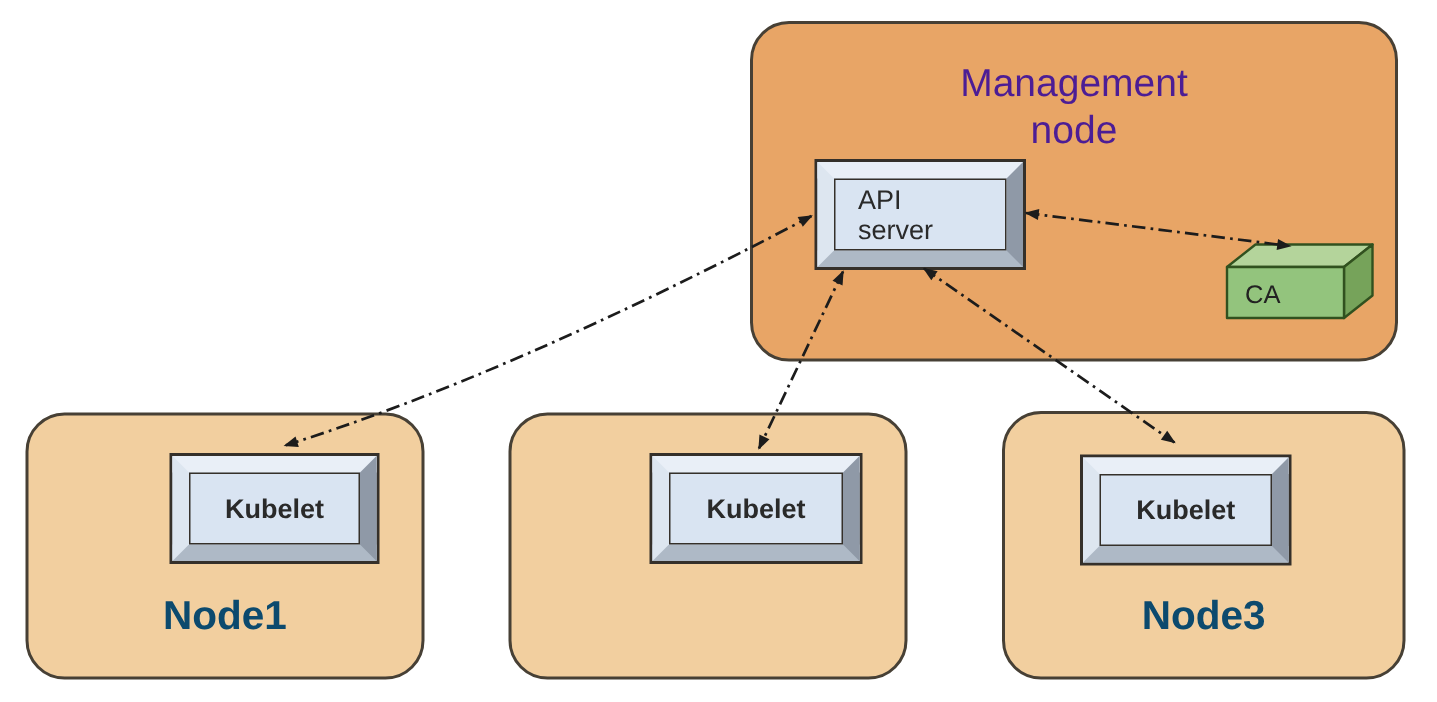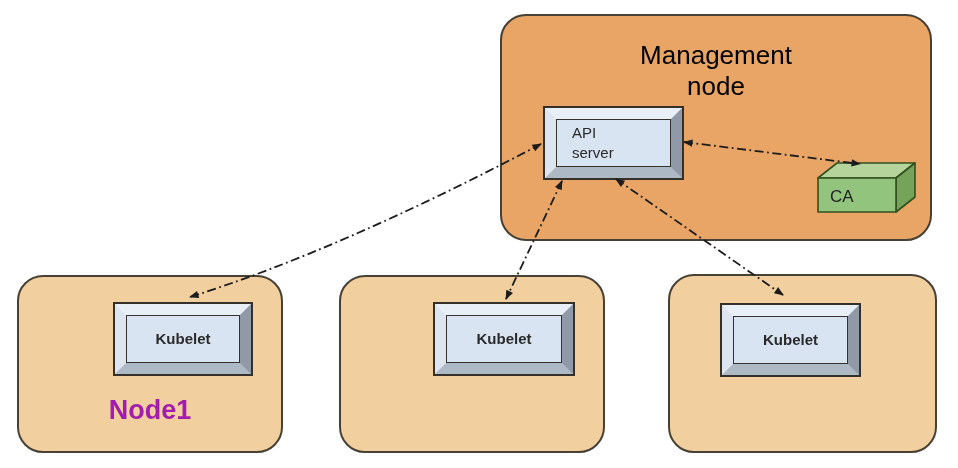--- a/index.html
+++ b/index.html
@@ -12,41 +12,41 @@
     border:2px solid #474035; border-radius:26px;
   }
   .mgmt   { left:500px; top:14px;  width:432px; height:227px; background:#e8a566; }
   .worker { background:#f2cf9f;font-weight:bold; }
   .node1  { left:17px;  top:275px; width:266px; height:178px; }
   .node2  { left:339px; top:275px; width:266px; height:178px; }
   .node3  { left:668px; top:274px; width:269px; height:179px; }
 
   .group-title {
     position:absolute; left:0; right:0; top:24px; text-align:center;
-    font-size:26px; line-height:31px; color:#000000; white-space:pre-line;
+    font-size:26px; line-height:31px; color:#4c1d95; white-space:pre-line;
   }
   .node-label {
     position:absolute; left:0; right:0; bottom:25px; text-align:center;
-    font-size:27px; color:#a21caf;
+    font-size:27px; color:#0c4a6e;
   }
 
   
   .bevel {
     position:absolute; box-sizing:border-box;
     border-style:solid; border-width:11px;
     border-color:#e9eff7 #8f99a7 #aeb9c6 #dde6f0; 
     background:#d9e4f2;
     box-shadow:0 0 0 2px #35302a;
   }
   .bevel-inner {
     position:absolute; inset:0; border:1px solid #35302a; background:#d9e4f2;
     display:flex; align-items:center; justify-content:center;
   }
   .comp-label {
-    font-size:15px; line-height:20px; color:#2a2a2a; white-space:pre-line;
+    font-size:18px; line-height:20px; color:#2a2a2a; white-space:pre-line;
   }
   .api-box { left:43px; top:92px; width:137px; height:70px; }
   .api-box .bevel-inner { justify-content:flex-start; padding-left:15px; }
   .kb1 { left:96px; top:27px; width:136px; height:70px; }
   .kb2 { left:94px; top:27px; width:138px; height:70px; }
   .kb3 { left:52px; top:29px; width:137px; height:70px; }
 
   .overlay {
     position:absolute; left:0; top:0; width:958px; height:468px;
     pointer-events:none;
@@ -90,20 +90,21 @@
       </div>
     </div>
   </div>
 
   <div class="group worker node3">
     <div class="bevel kb3">
       <div class="bevel-inner">
         <span class="comp-label">Kubelet</span>
       </div>
     </div>
+    <div class="node-label">Node3</div>
   </div>
 
   <svg class="overlay" viewBox="0 0 958 468">
     <defs>
       <marker id="ah" markerWidth="11" markerHeight="9" refX="9" refY="4.5" orient="auto-start-reverse" markerUnits="userSpaceOnUse">
         <path d="M0.5,0.8 L10,4.5 L0.5,8.2 Z" fill="#1c1c1c"></path>
       </marker>
     </defs>
 
     <g>

